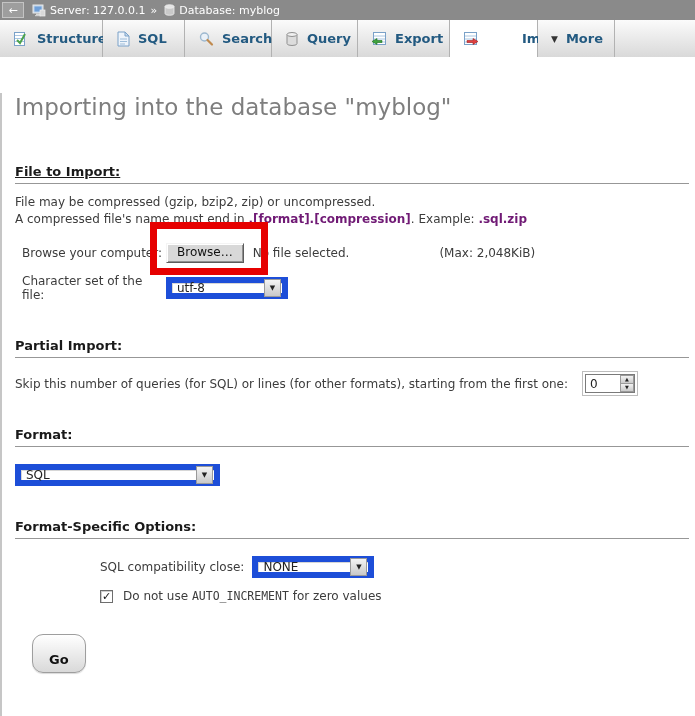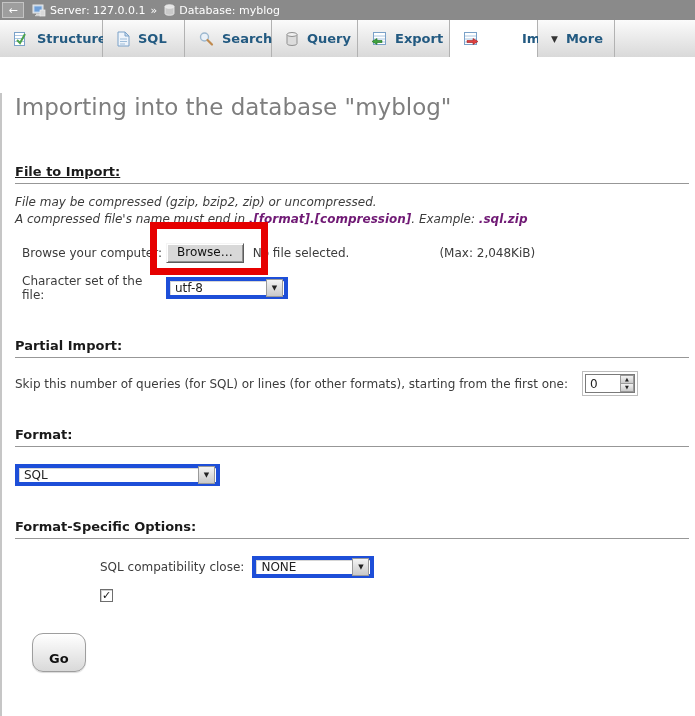--- a/index.html
+++ b/index.html
@@ -30,35 +30,35 @@
   .tab-filler { flex:1; }
   .more-chevron { font-size:9px; color:#333; }
 
   
   .page { padding:0 6px 0 13px; border-left:2px solid #c6c6c6; height:659px; }
   .title { margin-top:36px; font-size:23px; font-weight:normal; color:#7e7e7e; line-height:28px; }
   .sect { margin-top:0; font-size:13px; font-weight:bold; color:#1a1a1a;
           padding-bottom:4px; border-bottom:1px solid #979797; }
   .sect.s1 { margin-top:43px;text-decoration:underline; } .sect.s2 { margin-top:36px; }
   .sect.s3 { margin-top:31px; } .sect.s4 { margin-top:33px; }
-  .para { margin-top:10px; font-size:12px; line-height:17px; color:#3c3c3c;font-style:italic; }
+  .para { margin-top:10px; font-size:12px; line-height:17px; color:#3c3c3c; }
   .row { display:flex; align-items:center; font-size:12px; color:#3c3c3c; }
   .row.browse { margin-top:15px; margin-left:7px; }
   .row.charset { margin-top:11px; margin-left:7px; }
   .flabel { width:144px; flex:none; }
   .btn3d { height:20px; padding:1px 10px 11px; font-size:12px; color:#111;
            background:#d8d8d8; border:1px solid; border-color:#f4f4f4 #5c5c5c #5c5c5c #f4f4f4;
            box-shadow:inset 1px 1px 0 #fff, inset -1px -1px 0 #909090; cursor:default;
            font-family:inherit; }
   .nofile { margin-left:9px; }
   .maxnote { margin-left:90px; }
 
   
   .xselect { display:inline-flex; align-items:center; height:22px; background:#fff;
-             border:4px solid #1d4ed8; box-shadow:inset 1px 1px 0 #d6d6d6; cursor:default; }
+             border:6px solid #1d4ed8; box-shadow:inset 1px 1px 0 #d6d6d6; cursor:default; }
   .xselect .val { flex:1; padding:0 5px; font-size:12px; color:#222; white-space:nowrap; overflow:hidden; }
   .xselect .arrowbox { width:17px; height:18px; margin-right:1px; flex:none;
              background:linear-gradient(#f4f4f4,#c9c9c9); border:1px solid #9a9a9a;
              display:flex; align-items:center; justify-content:center;
              font-size:7px; color:#222; }
   .w-charset { width:122px; } .w-format { width:205px; } .w-compat { width:122px; }
 
   
   .cb { display:inline-block; width:13px; height:13px; background:#fff; flex:none;
         border:1px solid #6e6e6e; box-shadow:inset 1px 1px 0 #cfcfcf;
@@ -253,19 +253,20 @@
   <div class="row compat">
     <span class="compat-label">SQL compatibility close:</span>
     <span class="xselect w-compat">
       <span class="val">NONE</span>
       <span class="arrowbox">▼</span>
     </span>
   </div>
 
   <div class="row autoinc">
     <span class="cb"><span>✓</span></span>
+    <span><span>Do not use </span><span class="mono">AUTO_INCREMENT</span><span> for zero values</span></span>
   </div>
 
   <button class="gobtn">Go</button>
 
 </div>
 
 <div class="hlbox"></div>
 
 </body></html>

